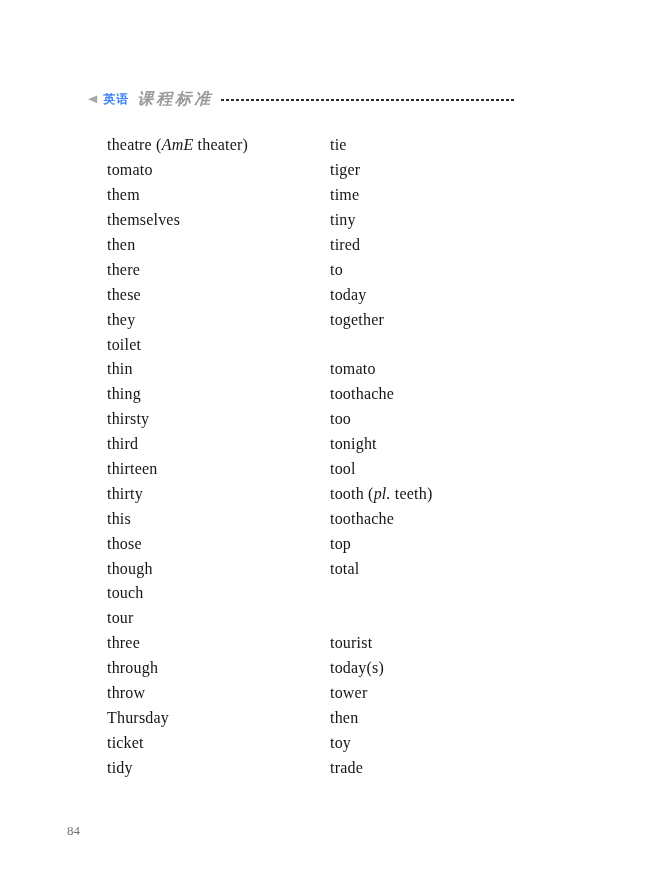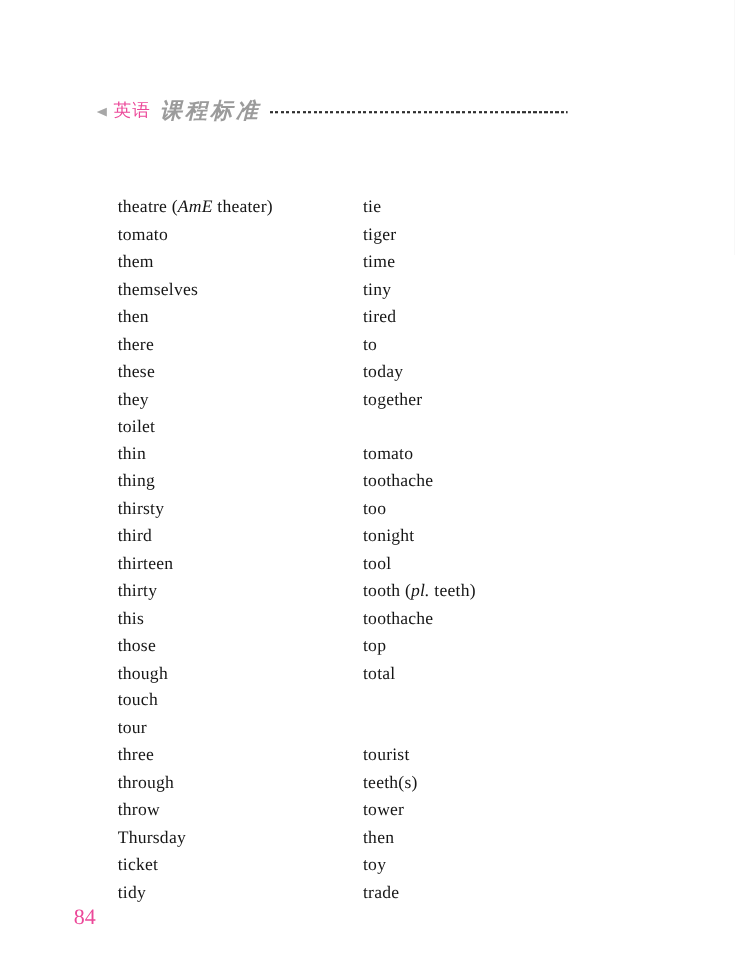--- a/index.html
+++ b/index.html
@@ -15,49 +15,49 @@
   .hdr{
     position:absolute;left:88px;top:91px;width:428px;
     display:flex;align-items:center;
   }
   .tri{
     color:#a7a7a7;font-size:12px;line-height:1;
     margin-right:6px;transform:scaleY(.85);
     font-family:"DejaVu Sans",sans-serif;
   }
   .series{
-    font-weight:normal;font-size:16px;color:#ec4899;
+    font-weight:bold;font-size:12px;color:#3b82f6;
     letter-spacing:1px;line-height:1;white-space:nowrap;
     font-family:"Liberation Sans",sans-serif;
   }
   .hdr-title{
-    font-style:italic;font-weight:bold;font-size:20px;
+    font-style:italic;font-weight:bold;font-size:16px;
     color:#9b9b9b;letter-spacing:3px;line-height:1;
     margin:0 8px 0 8px;white-space:nowrap;
     font-family:"Liberation Serif",serif;
   }
   .dots{
     flex:1;height:2px;margin-top:1px;
     background:repeating-linear-gradient(to right,#2e2e2e 0 3px,transparent 3px 5px);
   }
   
-  .list{position:absolute;left:107px;top:133px;margin-top:44px;}
+  .list{position:absolute;left:107px;top:133px;}
   .row{
     display:grid;grid-template-columns:223px auto;
     height:24.9px;align-items:center;white-space:nowrap;
   }
   .cell{
     font-size:16px;line-height:1;font-weight:500;
     letter-spacing:.2px;color:#151515;
   }
   .cell .it{font-style:italic;}
   
   .pagenum{
     position:absolute;left:67px;top:823px;
-    font-size:20px;font-weight:500;color:#ec4899;
+    font-size:13px;font-weight:500;color:#737373;
   }
 </style>
 </head>
 <body>
 
 <div class="page">
 
   <header class="hdr">
     <span class="tri">◀</span>
     <span class="series">英语</span>
@@ -142,21 +142,21 @@
       </div>
       <div class="row">
         <span class="cell"><span>tour</span></span>
       </div>
       <div class="row">
         <span class="cell"><span>three</span></span>
         <span class="cell"><span>tourist</span></span>
       </div>
       <div class="row">
         <span class="cell"><span>through</span></span>
-        <span class="cell"><span>teeth(s)</span></span>
+        <span class="cell"><span>today(s)</span></span>
       </div>
       <div class="row">
         <span class="cell"><span>throw</span></span>
         <span class="cell"><span>tower</span></span>
       </div>
       <div class="row">
         <span class="cell"><span>Thursday</span></span>
         <span class="cell"><span>then</span></span>
       </div>
       <div class="row">

